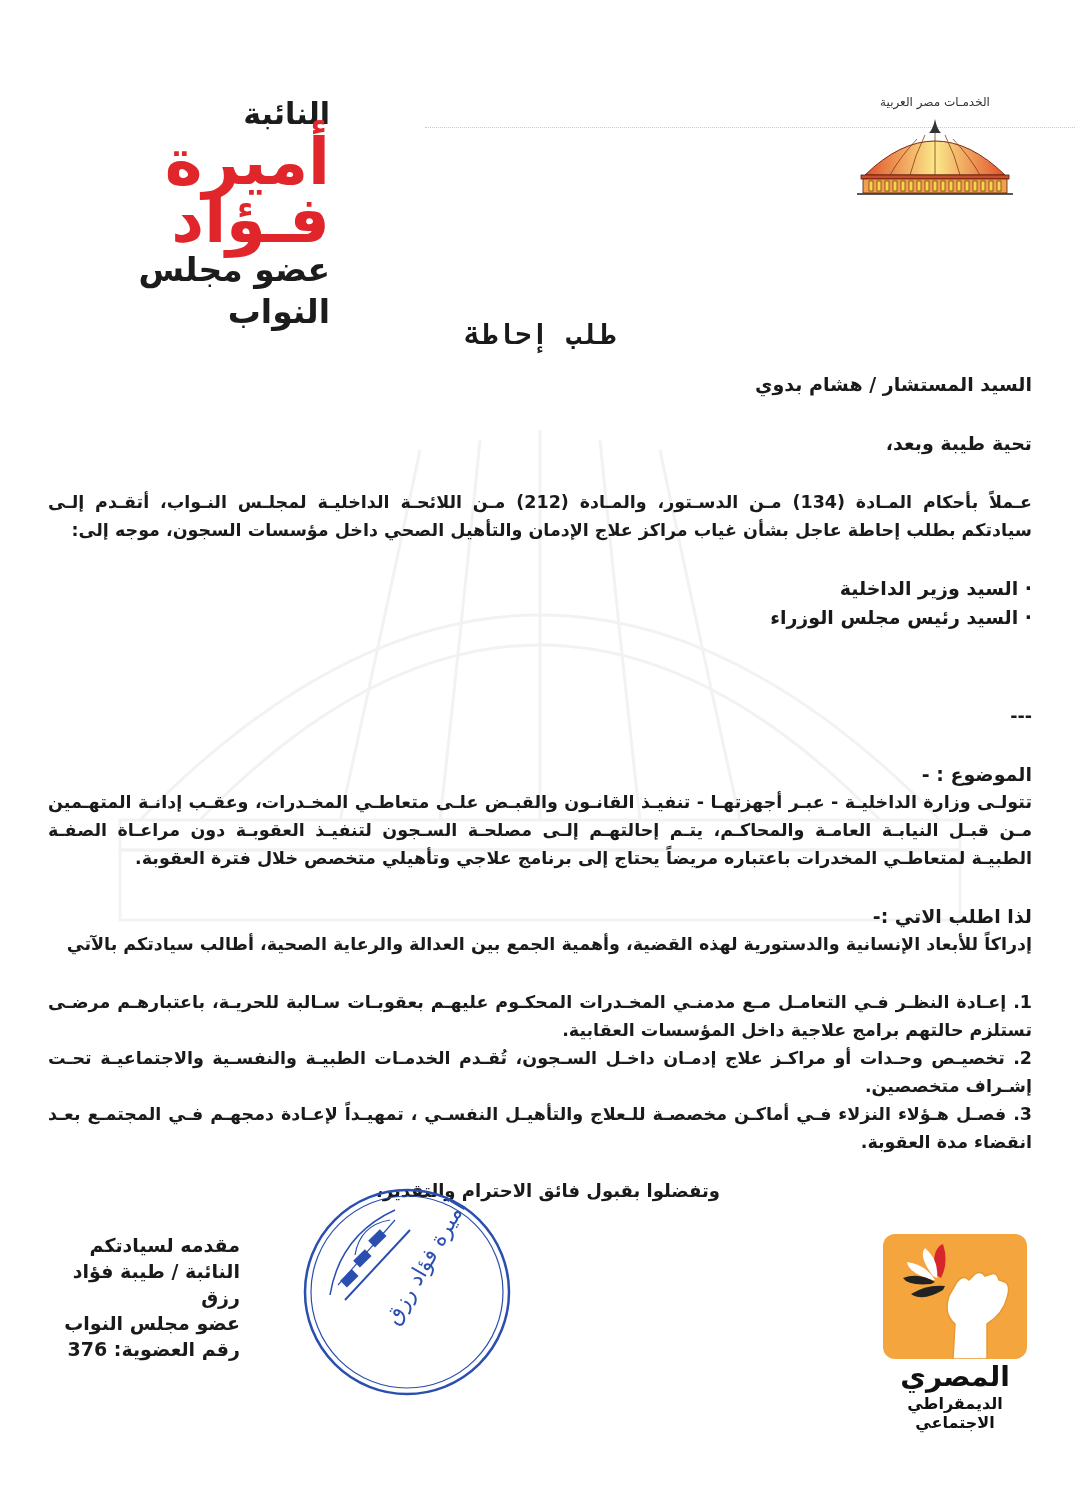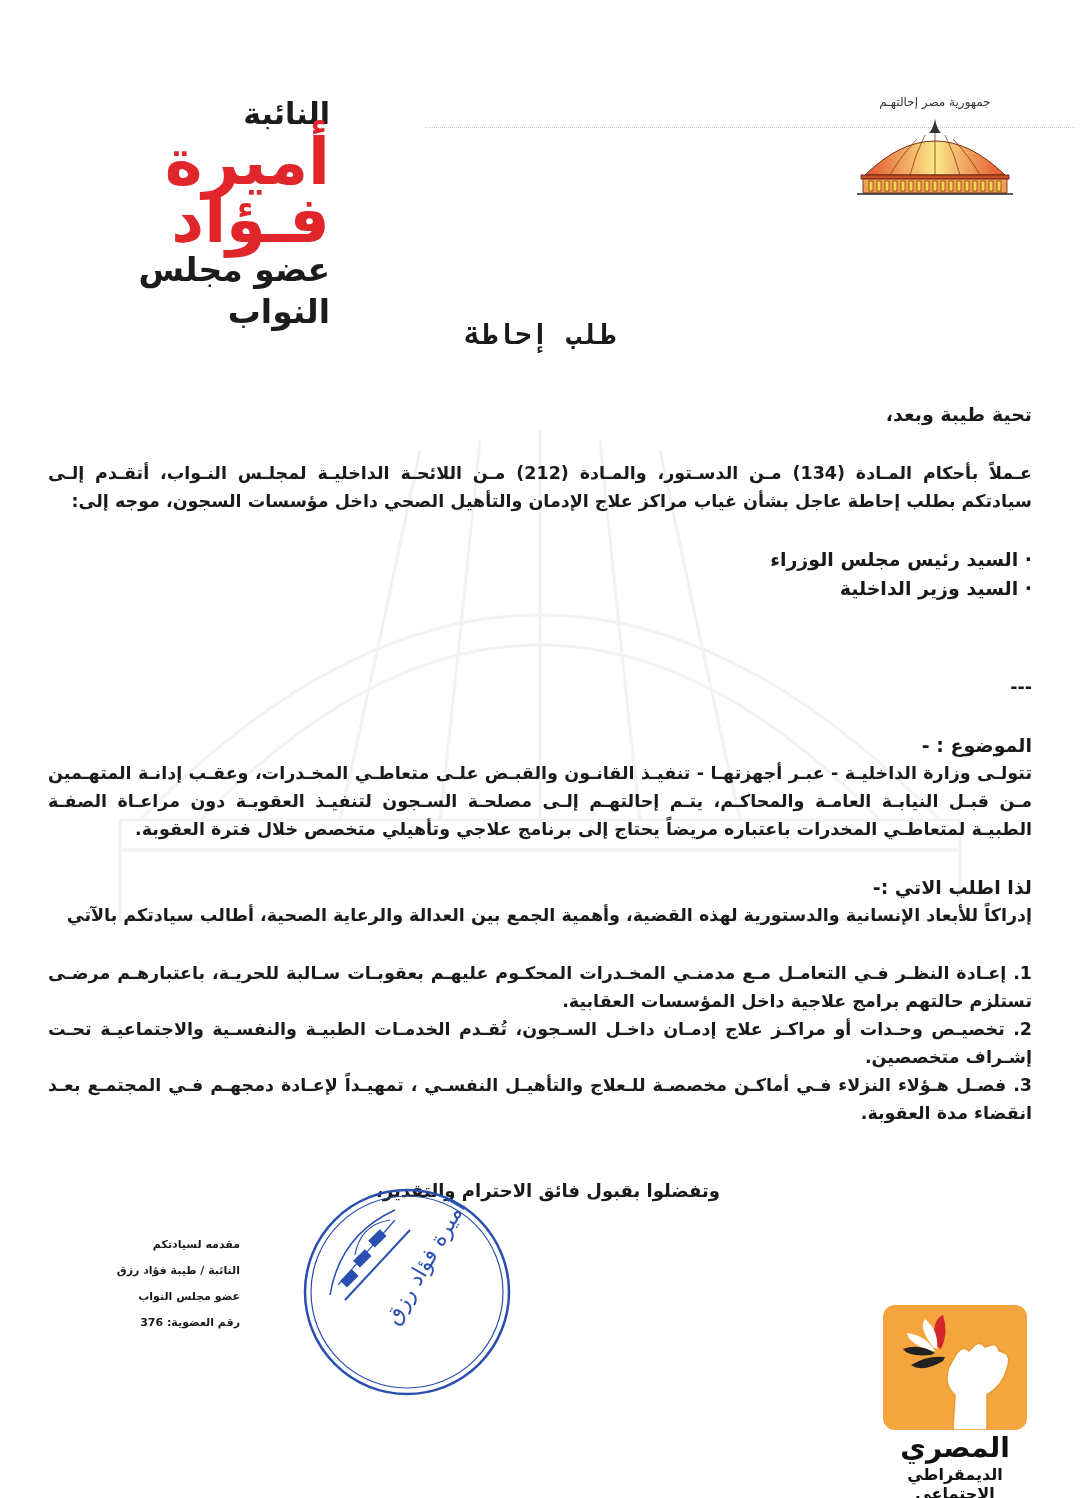--- a/index.html
+++ b/index.html
@@ -58,36 +58,36 @@
   .bullet::before { content: "\00B7\00A0"; }
   .section-head { font-size: 19px; }
   .closing {
     position: absolute; left: 330px; top: 1180px; width: 390px; text-align: right;
     direction: rtl; font-size: 18px; font-weight: bold;
   }
 
   
   .signature {
     position: absolute; left: 40px; top: 1232px; width: 200px; text-align: right;
-    direction: rtl; font-size: 11px; line-height: 26px; font-weight: bold;
+    direction: rtl; font-size: 19px; line-height: 26px; font-weight: bold;
   }
 
   
   .stamp {
     position: absolute; left: 300px; top: 1185px; width: 215px; height: 215px;
   }
   .stamp-label {
     position: absolute; left: 355px; top: 1250px; width: 140px; text-align: center;
     direction: rtl; transform: rotate(-60deg); color: #2b4fb0;
     font-size: 22px; font-family: "DejaVu Serif", serif;
   }
 
   
   .party-logo {
-    position: absolute; left: 883px; top: 1305px; width: 155px; height: 175px; padding-left: 6px;
+    position: absolute; left: 883px; top: 1234px; width: 155px; height: 175px; padding-left: 6px;
   }
   .party-box {
     position: absolute; left: 0; top: 0; width: 144px; height: 125px;
     background: #f4a53d; border-radius: 12px; overflow: hidden;
   }
   .party-name {
     position: absolute; left: 0; top: 128px; width: 144px; text-align: center;
     font-size: 28px; font-weight: bold; color: #111; line-height: 30px; direction: rtl;
   }
   .party-sub {
@@ -114,21 +114,21 @@
 
 <div class="header-line"></div>
 
 <div class="mp-block rtl">
   <div class="mp-title">النائبة</div>
   <div class="mp-name">أميرة فـؤاد</div>
   <div class="mp-role">عضو مجلس النواب</div>
 </div>
 
 <div class="parliament-logo">
-  <div class="republic-text rtl">جمهورية مصر إحالتهـم</div>
+  <div class="republic-text rtl">الخدمـات مصر العربية</div>
   <svg class="dome" viewBox="0 0 160 80">
     <defs>
       <linearGradient id="domeGrad" x1="0" y1="0" x2="1" y2="0">
         <stop offset="0" stop-color="#e2522a"></stop>
         <stop offset="0.5" stop-color="#fbe88a"></stop>
         <stop offset="1" stop-color="#e2522a"></stop>
       </linearGradient>
     </defs>
     <path d="M80 2 Q78 12 74 16 L86 16 Q82 12 80 2 Z" fill="#333"></path>
     <path d="M10 58 Q80 -10 150 58 Z" fill="url(#domeGrad)" stroke="#7a2a10" stroke-width="1"></path>
@@ -160,27 +160,28 @@
         <rect x="134" y="64" width="4" height="10"></rect>
       <rect x="142" y="64" width="4" height="10"></rect>
     </g>
     <line x1="2" y1="77" x2="158" y2="77" stroke="#222" stroke-width="1.5"></line>
   </svg>
 </div>
 
 <div class="doc-title rtl">طلب إحاطة</div>
 
 <div class="content">
+  <p class="addressee">السيد المستشار / هشام بدوي</p>
   <div class="gap-md"></div>
   <p class="addressee">تحية طيبة وبعد،</p>
   <div class="gap-md"></div>
   <p>عـملاً بأحكام المـادة (134) مـن الدسـتور، والمـادة (212) مـن اللائحـة الداخليـة لمجلـس النـواب، أتقـدم إلـى سيادتكم بطلب إحاطة عاجل بشأن غياب مراكز علاج الإدمان والتأهيل الصحي داخل مؤسسات السجون، موجه إلى:</p>
   <div class="gap-md"></div>
+  <p class="bullet addressee">السيد وزير الداخلية</p>
   <p class="bullet addressee">السيد رئيس مجلس الوزراء</p>
-  <p class="bullet addressee">السيد وزير الداخلية</p>
   <div class="gap-md"></div>
   <div class="gap-lg"></div>
   <p>---</p>
   <div class="gap-md"></div>
   <p class="section-head">الموضوع : -</p>
   <p>تتولـى وزارة الداخليـة - عبـر أجهزتهـا - تنفيـذ القانـون والقبـض علـى متعاطـي المخـدرات، وعقـب إدانـة المتهـمين مـن قبـل النيابـة العامـة والمحاكـم، يتـم إحالتهـم إلـى مصلحـة السـجون لتنفيـذ العقوبـة دون مراعـاة الصفـة الطبيـة لمتعاطـي المخدرات باعتباره مريضاً يحتاج إلى برنامج علاجي وتأهيلي متخصص خلال فترة العقوبة.</p>
   <div class="gap-md"></div>
   <p class="section-head">لذا اطلب الاتي :-</p>
   <p>إدراكاً للأبعاد الإنسانية والدستورية لهذه القضية، وأهمية الجمع بين العدالة والرعاية الصحية، أطالب سيادتكم بالآتي</p>
   <div class="gap-md"></div>

